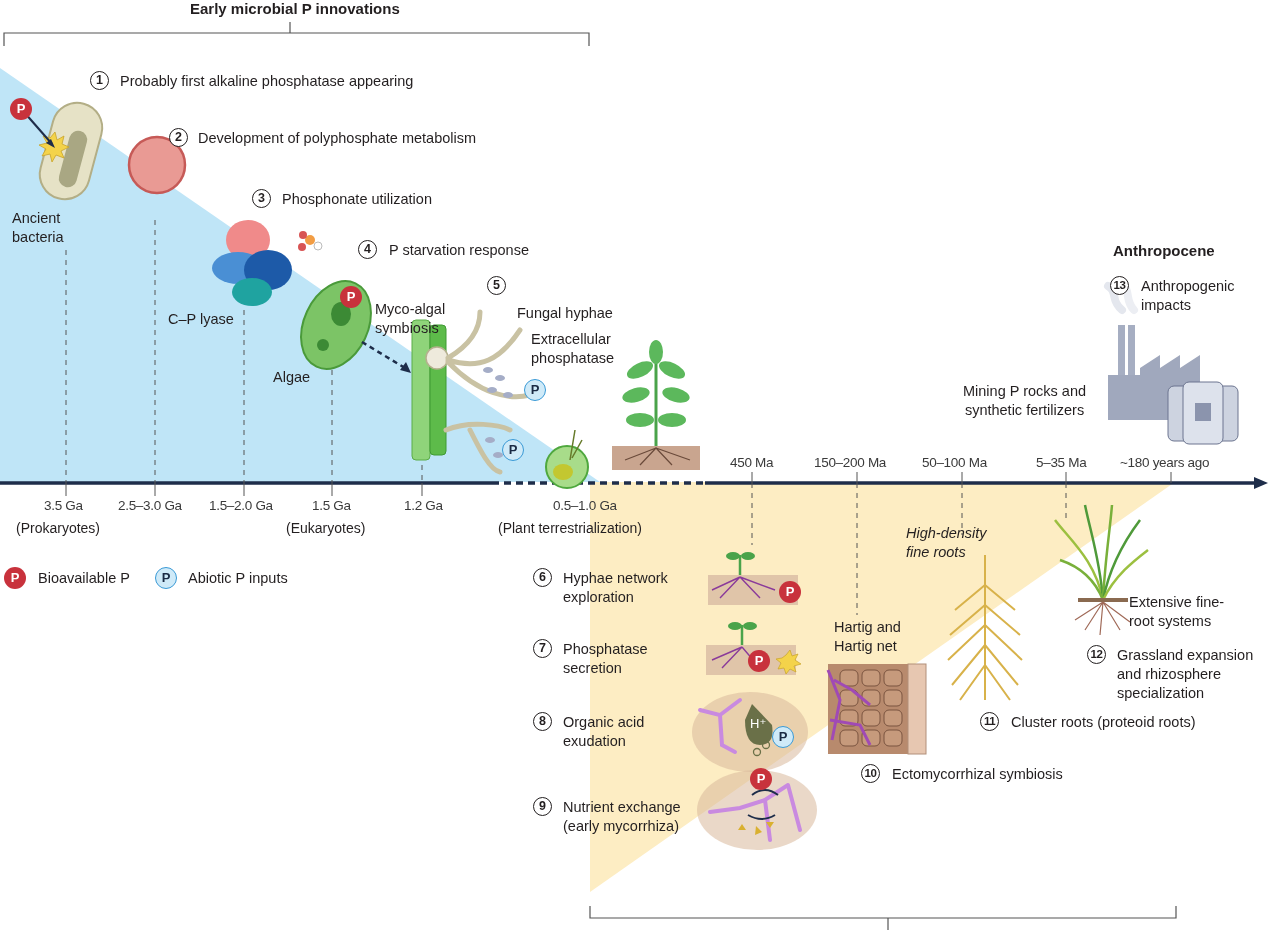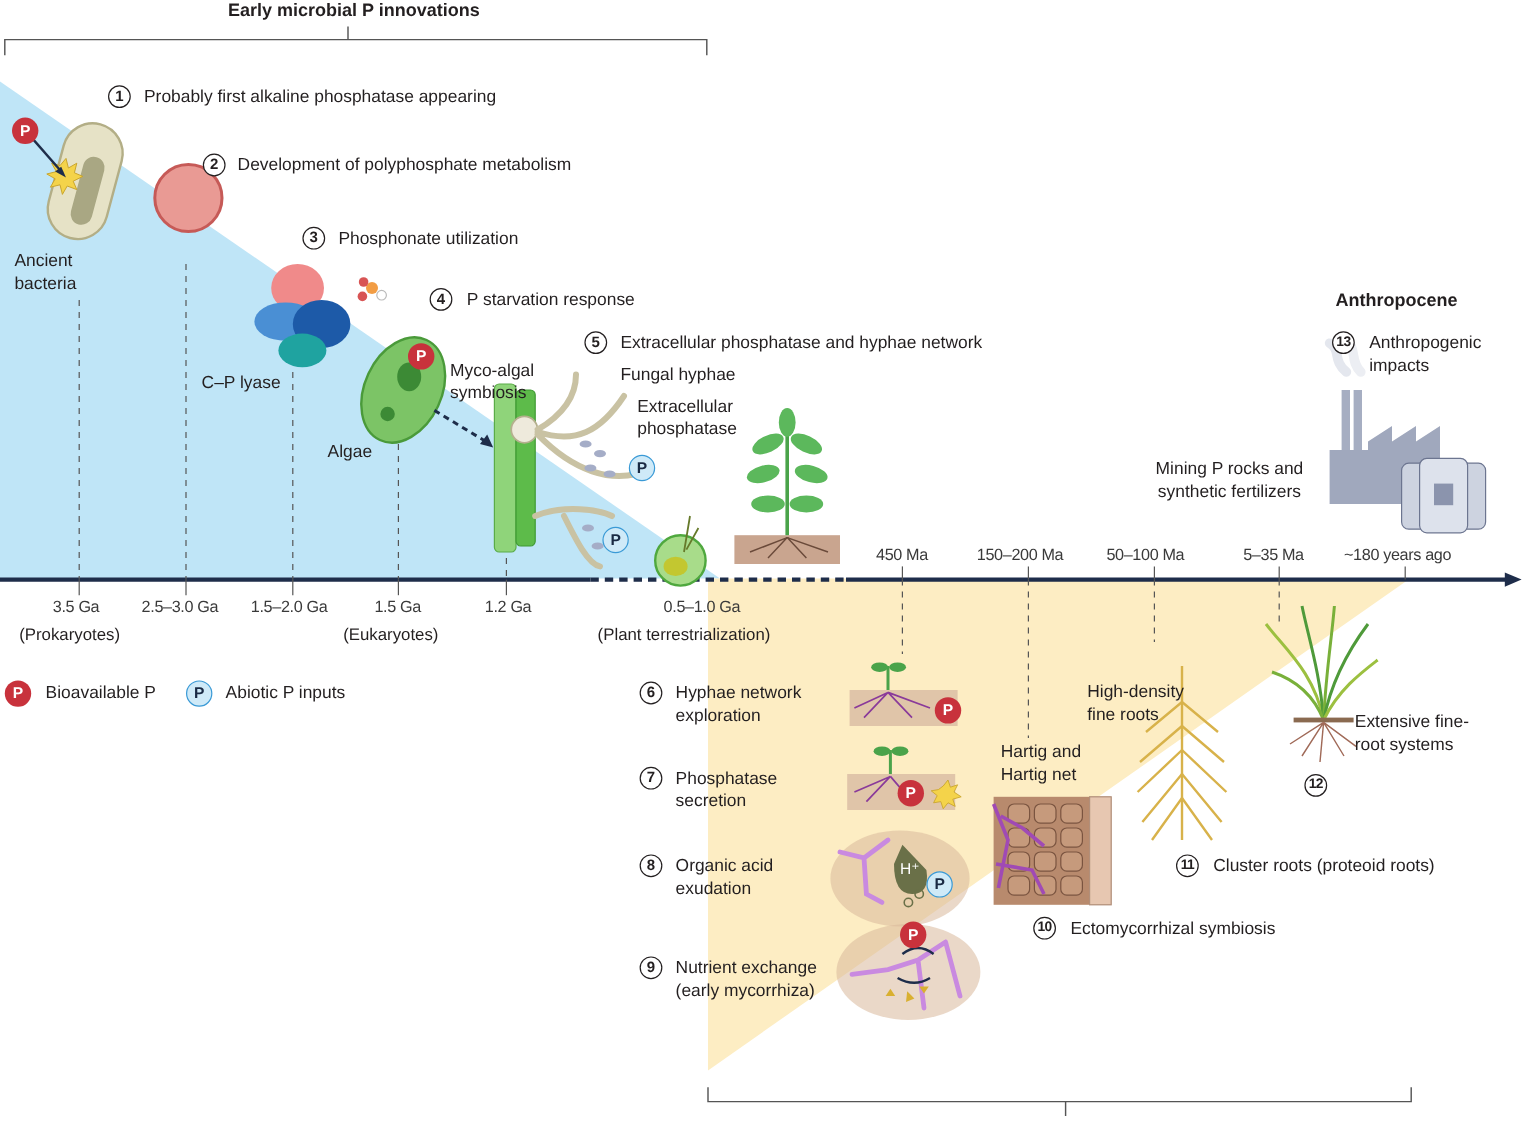--- a/index.html
+++ b/index.html
@@ -224,21 +224,20 @@
 
   <div class="num" style="left:90px;top:71px;">1</div>
   <div class="t" style="left:120px;top:72px;">Probably first alkaline phosphatase appearing</div>
   <div class="num" style="left:169px;top:128px;">2</div>
   <div class="t" style="left:198px;top:129px;">Development of polyphosphate metabolism</div>
   <div class="num" style="left:252px;top:189px;">3</div>
   <div class="t" style="left:282px;top:190px;">Phosphonate utilization</div>
   <div class="num" style="left:358px;top:240px;">4</div>
   <div class="t" style="left:389px;top:241px;">P starvation response</div>
   <div class="num" style="left:487px;top:276px;">5</div>
-  <div class="t" style="left:517px;top:277px;">Extracellular phosphatase and hyphae network</div>
 
   <div class="pbadge red" style="left:10px;top:98px;">P</div>
   <div class="t" style="left:12px;top:209px;line-height:19px;">
     <div>Ancient</div>
     <div>bacteria</div>
   </div>
   <div class="t" style="left:168px;top:310px;">C–P lyase</div>
   <div class="pbadge red" style="left:340px;top:286px;">P</div>
   <div class="t" style="left:273px;top:368px;">Algae</div>
   <div class="t" style="left:375px;top:300px;line-height:19px;">
@@ -319,25 +318,30 @@
   </div>
   <div class="pbadge red" style="left:750px;top:768px;">P</div>
 
   <div class="t" style="left:834px;top:618px;line-height:19px;">
     <div>Hartig and</div>
     <div>Hartig net</div>
   </div>
   <div class="num wide" style="left:861px;top:764px;">10</div>
   <div class="t" style="left:892px;top:765px;">Ectomycorrhizal symbiosis</div>
 
-  <div class="t" style="left:906px;top:568px;line-height:19px;">
+  <div class="t" style="left:906px;top:524px;line-height:19px;font-style:italic;">
     <div>High-density</div>
     <div>fine roots</div>
   </div>
   <div class="num wide" style="left:980px;top:712px;">11</div>
   <div class="t" style="left:1011px;top:713px;">Cluster roots (proteoid roots)</div>
 
   <div class="t" style="left:1129px;top:593px;line-height:19px;">
     <div>Extensive fine-</div>
     <div>root systems</div>
   </div>
   <div class="num wide" style="left:1087px;top:645px;">12</div>
+  <div class="t" style="left:1117px;top:646px;line-height:19px;">
+    <div>Grassland expansion</div>
+    <div>and rhizosphere</div>
+    <div>specialization</div>
+  </div>
 </div>
 
 </body></html>

